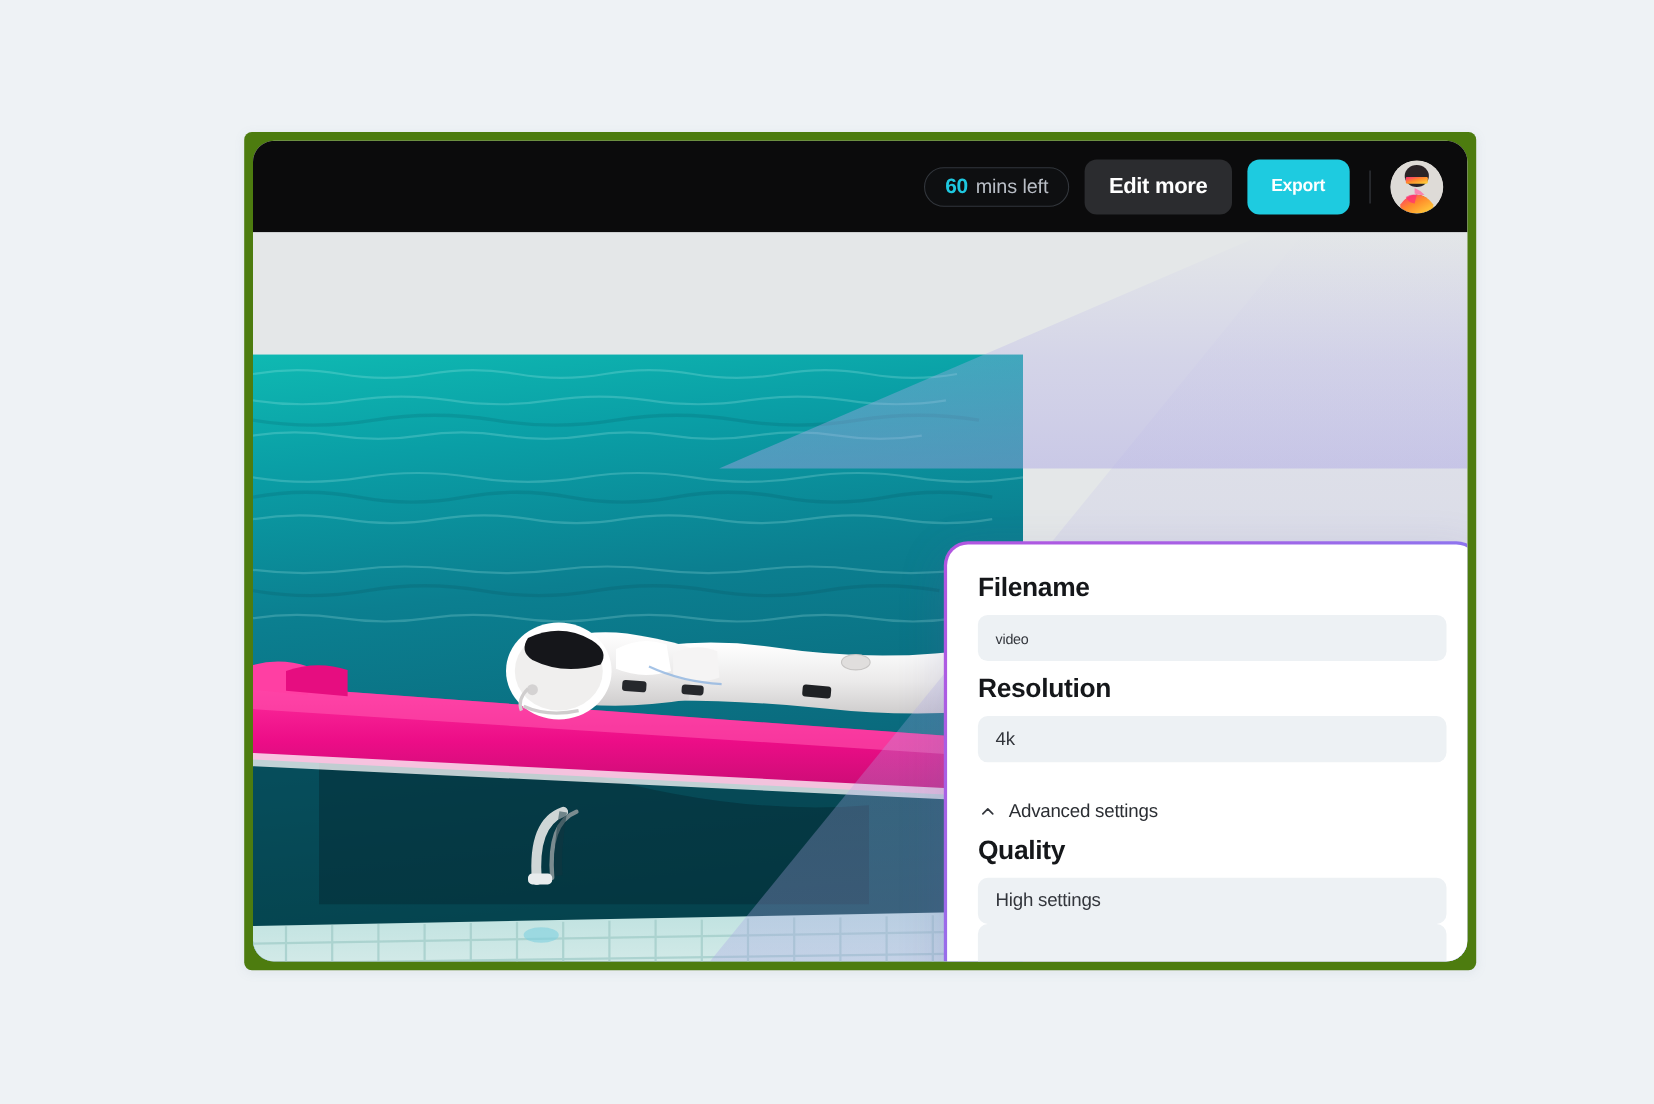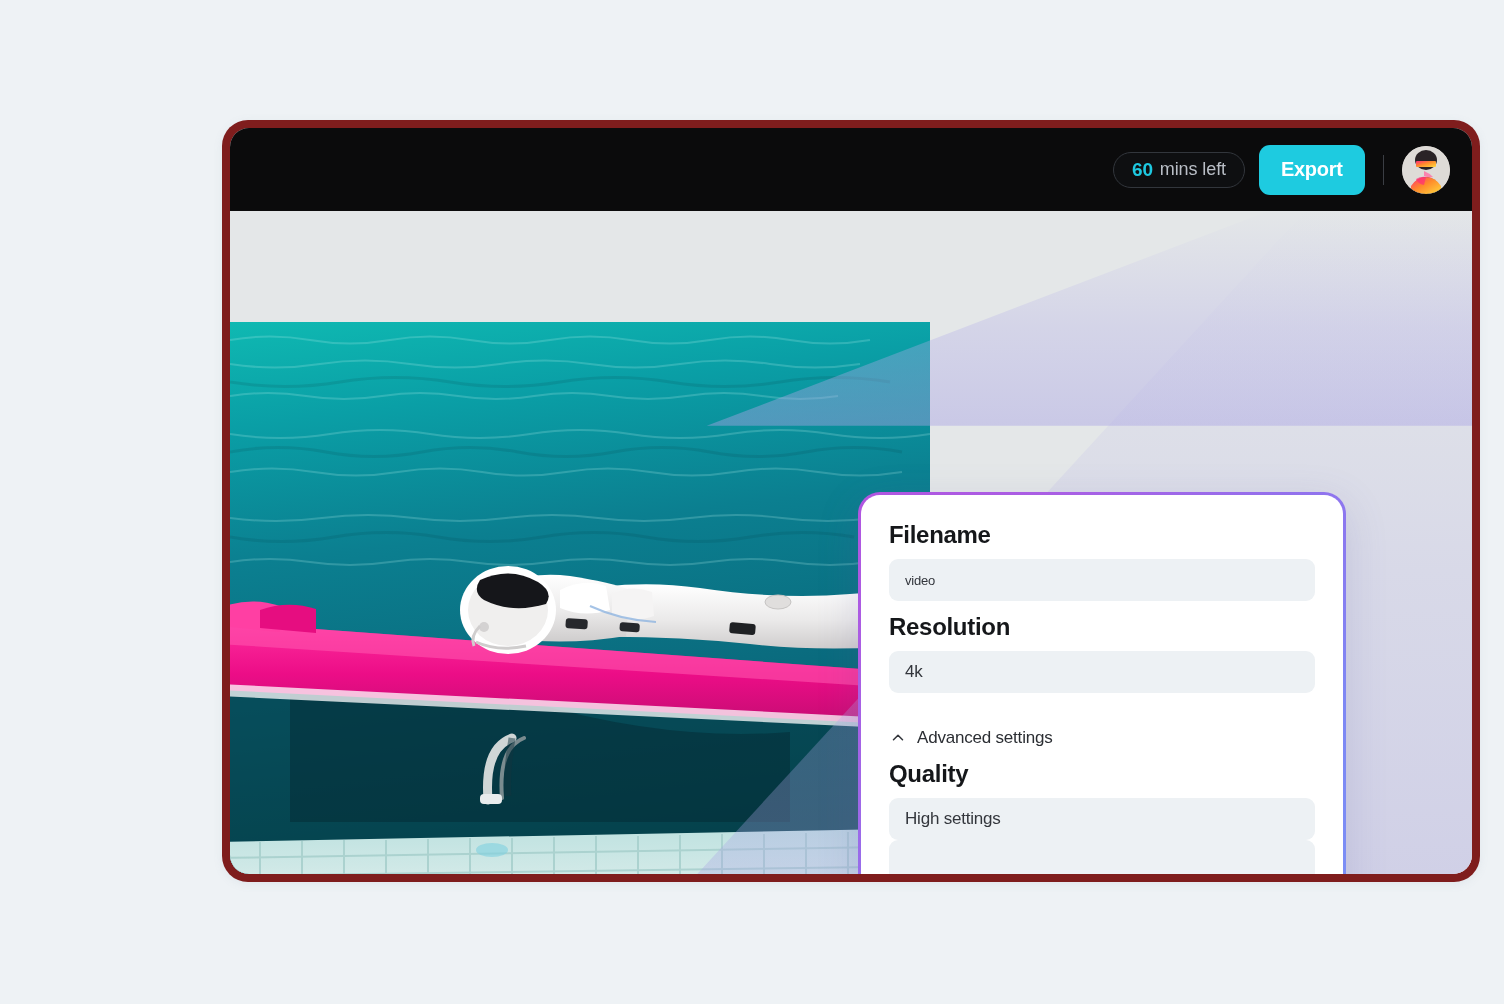--- a/index.html
+++ b/index.html
@@ -11,24 +11,24 @@
     font-family: "Liberation Sans", sans-serif;
     overflow: hidden;
     position: relative;
   }
 
   
   .app-window {
     position: absolute;
     left: 222px;
     top: 120px;
-    width: 1258px;
+    width: 1120px;
     height: 762px;
-    background: #7f1d1d;
-    border-radius: 26px;
+    background: #4d7c0f;
+    border-radius: 7px;
     padding: 8px;
     box-shadow: 0 2px 10px rgba(120,140,160,0.10);
   }
   .app-inner {
     position: relative;
     width: 100%;
     height: 100%;
     border-radius: 19px;
     overflow: hidden;
     background: #e4e7e8;
@@ -82,21 +82,21 @@
     letter-spacing: -0.3px;
     cursor: pointer;
   }
   .btn-export-top {
     height: 50px;
     padding: 0 22px;
     border: none;
     border-radius: 11px;
     background: #1ecbe0;
     color: #ffffff;
-    font-size: 20px;
+    font-size: 16px;
     font-weight: bold;
     font-family: "Liberation Sans", sans-serif;
     letter-spacing: -0.3px;
     cursor: pointer;
   }
   .toolbar-divider {
     width: 1.5px;
     height: 30px;
     background: #3b3e44;
     margin: 0 4px;
@@ -223,20 +223,21 @@
 <div class="app-window">
   <div class="app-inner">
 
     <div class="toolbar">
 
       <div class="mins-pill">
         <span class="mins-num">60</span>
         <span class="mins-txt">mins left</span>
       </div>
 
+      <button class="btn-edit-more">Edit more</button>
 
       <button class="btn-export-top">Export</button>
 
       <div class="toolbar-divider"></div>
 
       <div class="avatar">
         <svg width="48" height="48" viewBox="0 0 48 48">
           <defs>
             <clipPath id="avclip">
                 <circle cx="24" cy="24" r="24"></circle>

